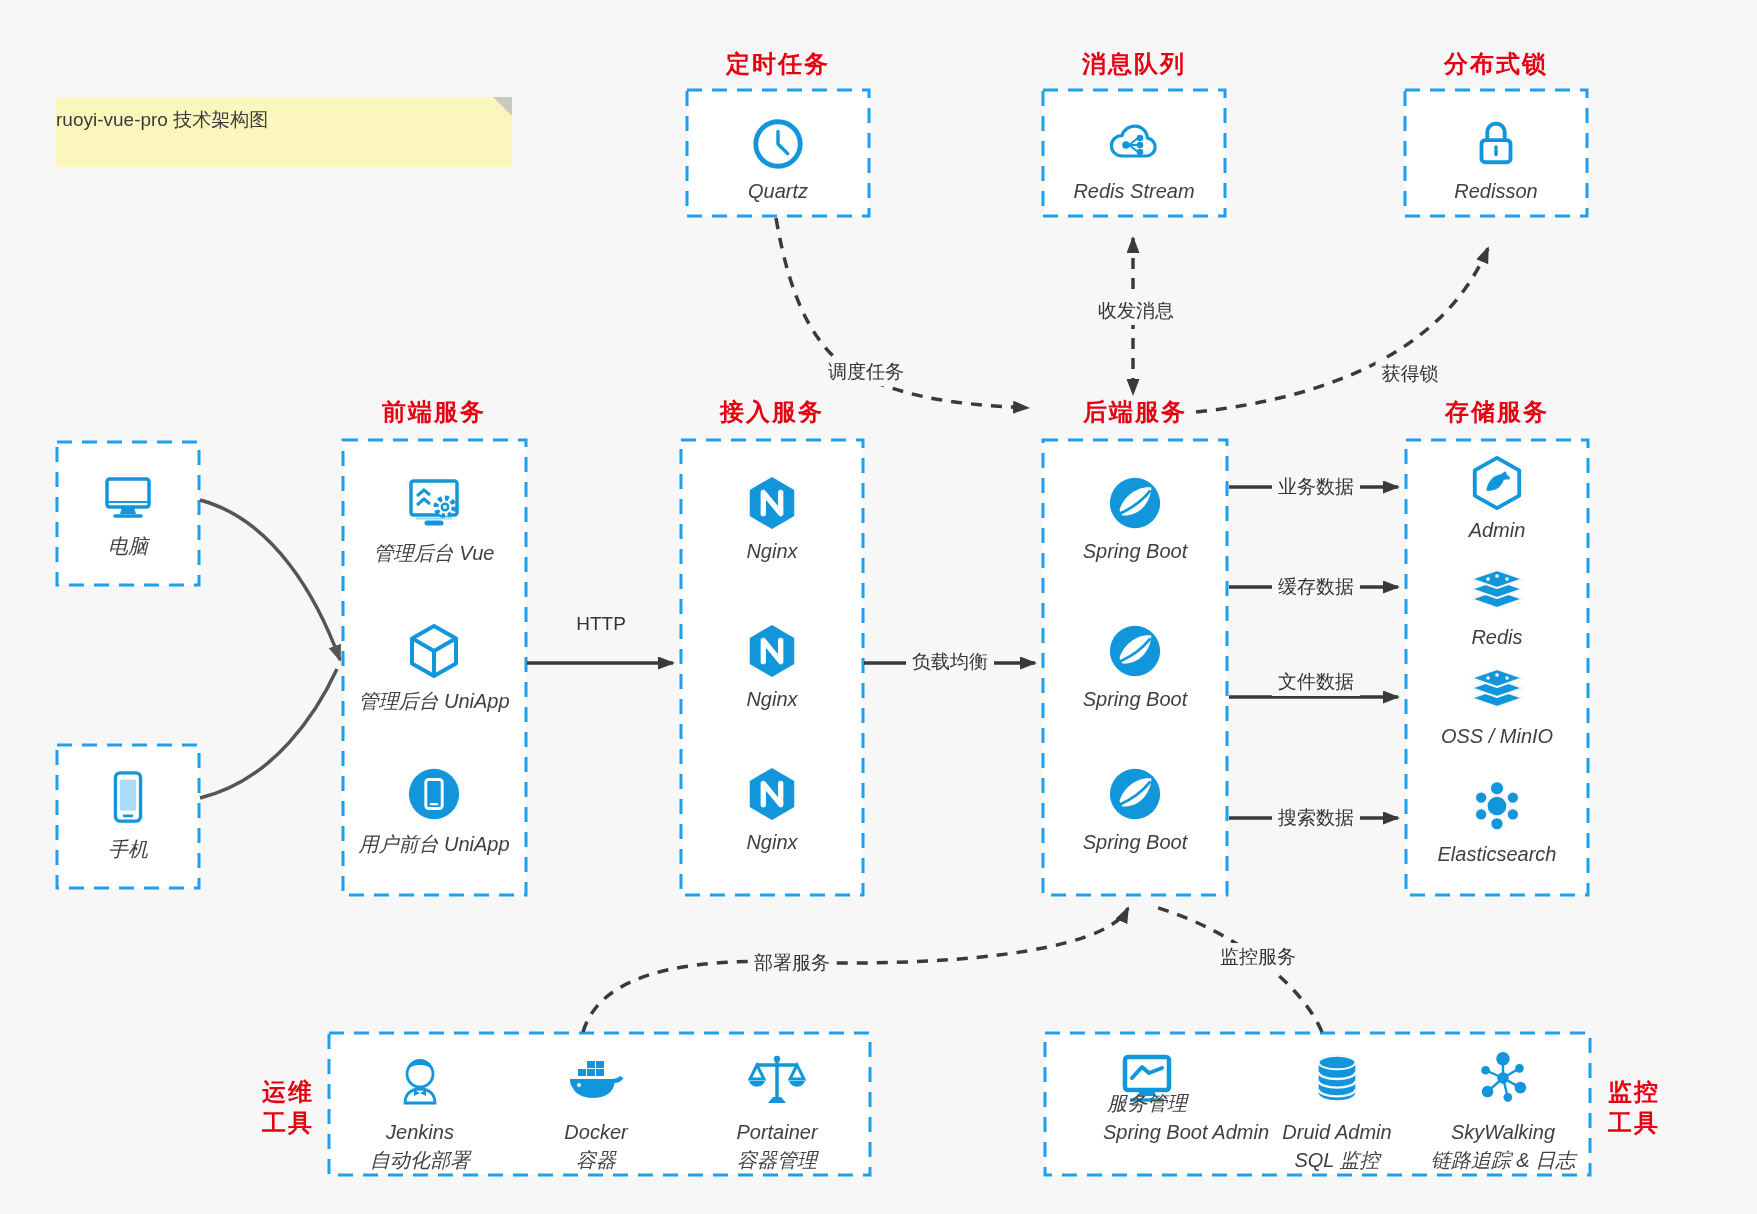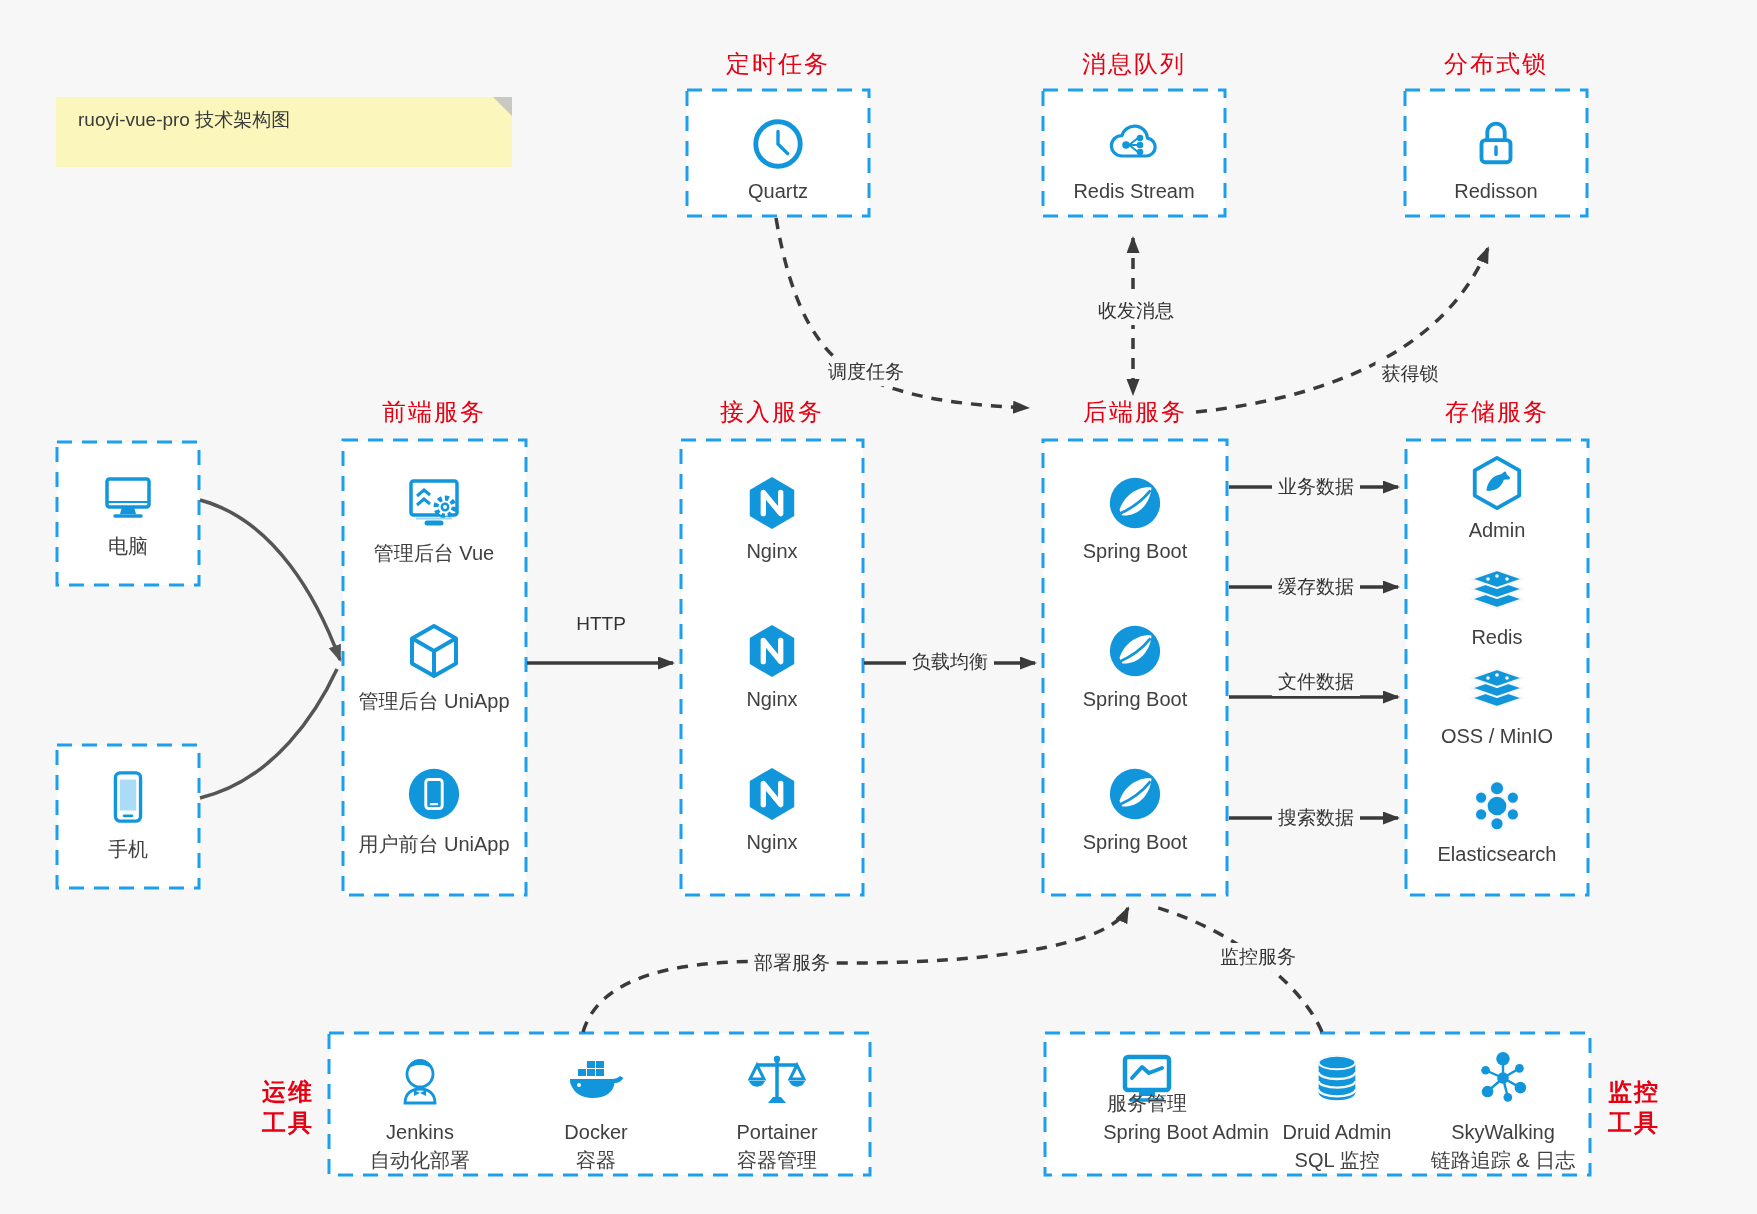--- a/index.html
+++ b/index.html
@@ -1,29 +1,29 @@
 <!DOCTYPE html>
 <html><head>
 <meta charset="utf-8">
 <style>
   html,body{margin:0;padding:0;background:#f7f7f7;}
   .canvas{position:relative;width:1757px;height:1214px;background:#f7f7f7;
           font-family:"Liberation Sans",sans-serif;overflow:hidden;}
   .overlay{position:absolute;left:0;top:0;}
-  .col-title{position:absolute;transform:translateX(-50%);color:#e60012;font-weight:normal;
+  .col-title{position:absolute;transform:translateX(-50%);color:#e60012;font-weight:bold;
              font-size:24px;letter-spacing:2px;white-space:nowrap;}
   .node-label{position:absolute;transform:translateX(-50%);color:#404040;font-size:20px;
-              white-space:nowrap;text-align:center;}
+              white-space:nowrap;text-align:center;font-style:italic;}
   .edge-label{position:absolute;transform:translate(-50%,-50%);background:#f7f7f7;color:#333;
               font-size:19px;padding:1px 6px;white-space:nowrap;}
   .side-label{position:absolute;color:#e60012;font-weight:bold;font-size:24px;line-height:31px;
               letter-spacing:2px;text-align:center;width:60px;}
   .icon{position:absolute;transform:translate(-50%,-50%);line-height:0;}
   .note{position:absolute;left:56px;top:97px;width:456px;height:70px;background:#fbf6bb;
-        color:#3b3b3b;font-size:19px;line-height:27px;padding:9px 0 0 22px;box-sizing:border-box;}
+        color:#3b3b3b;font-size:19px;line-height:27px;padding:9px 0 0 0;box-sizing:border-box;}
   .note::after{content:"";position:absolute;right:0;top:0;width:0;height:0;border-style:solid;
         border-width:0 19px 19px 0;border-color:#f7f7f7 #c9c9c2 transparent transparent;}
 </style>
 </head>
 <body>
 
 <div class="canvas">
 
   <svg class="overlay" width="1757" height="1214" viewBox="0 0 1757 1214">
     <defs>

